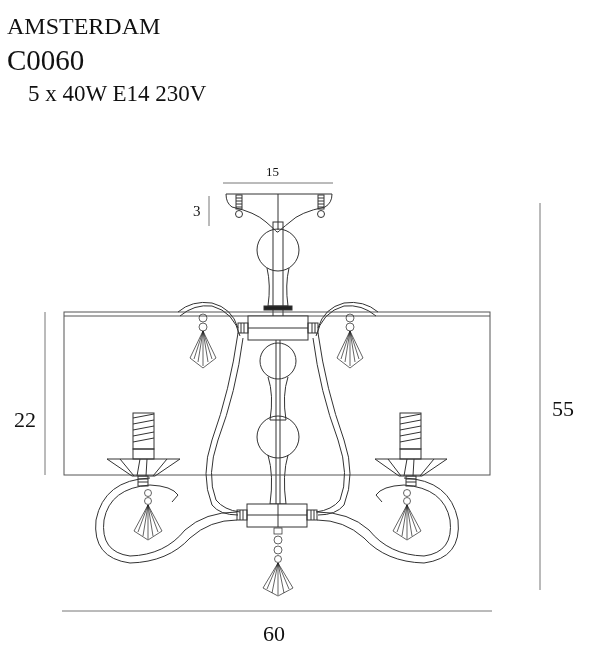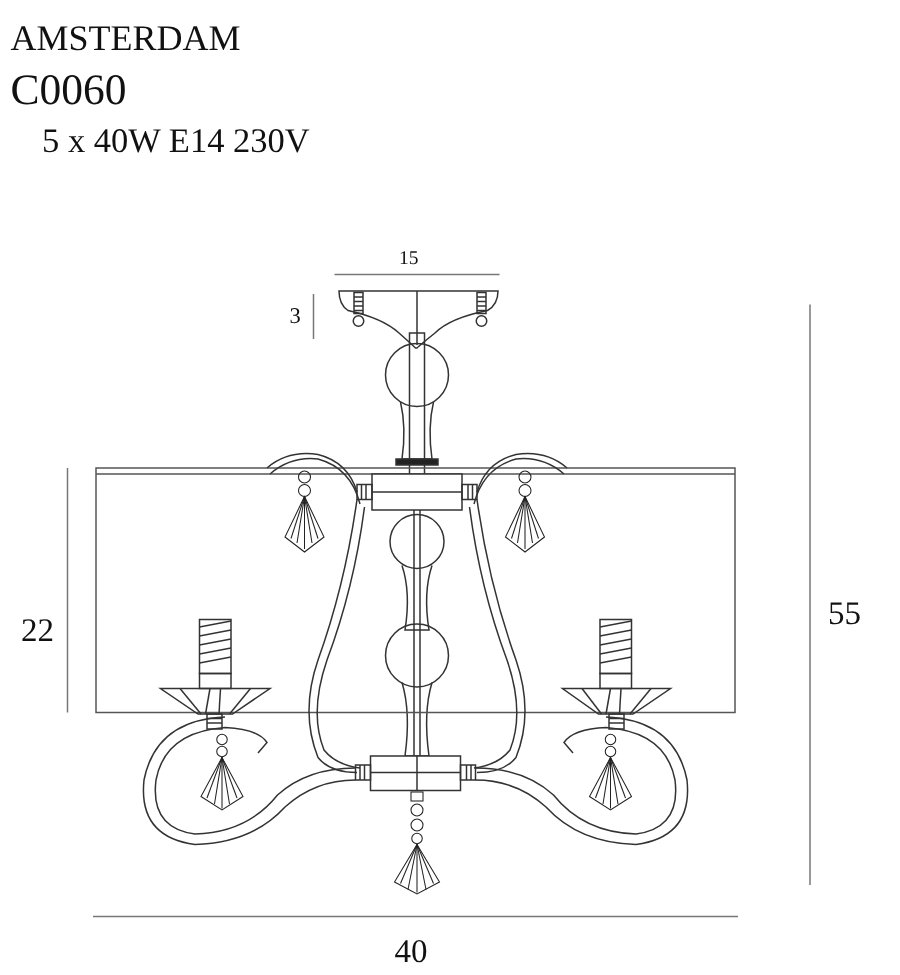--- a/index.html
+++ b/index.html
@@ -200,13 +200,13 @@
       <line x1="278" y1="563" x2="278" y2="595"></line>
       <line x1="278" y1="563" x2="284" y2="593"></line>
       <line x1="278" y1="563" x2="289" y2="589"></line>
   </g>
 </svg>
 
 <div class="dim" style="left:266px; top:160px; font-size:13px;">15</div>
 <div class="dim-small" style="left:193px; top:203px;">3</div>
 <div class="dim" style="left:14px; top:388px;margin-top:20px;">22</div>
 <div class="dim" style="left:552px; top:397px;text-align:right;">55</div>
-<div class="dim" style="left:263px; top:622px;">40</div>
+<div class="dim" style="left:263px; top:622px;">60</div>
 
 </body></html>

